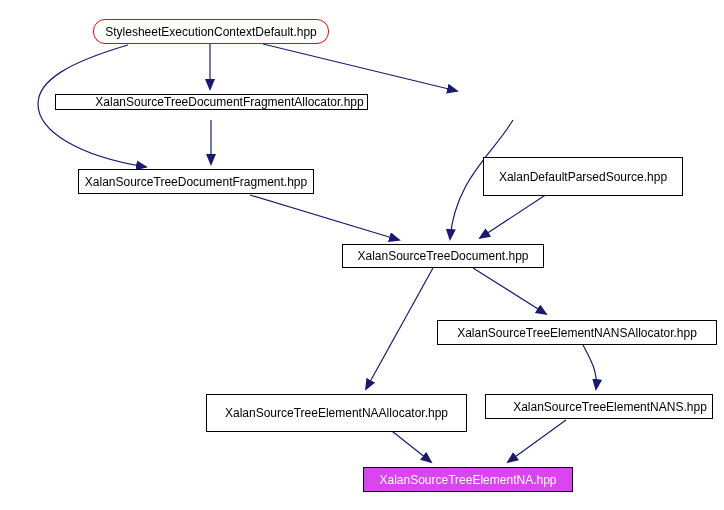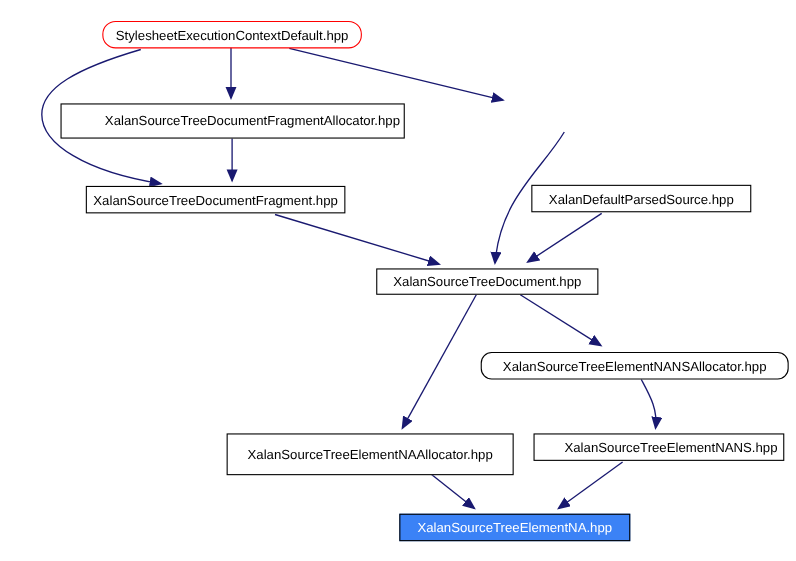--- a/index.html
+++ b/index.html
@@ -25,21 +25,21 @@
     color: #000000;
     display: flex;
     align-items: center;
     justify-content: center;
     font-size: 12px;
     line-height: 1;
     white-space: nowrap;
     cursor: pointer;
   }
   .node.highlighted { border-color: #ff0000; border-radius: 12px; }
-  .node.selected { background: #3b82f6; color: #ffffff; border-color: #000000; }
+  .node.selected { background: #d946ef; color: #ffffff; border-color: #000000; }
 </style>
 </head>
 <body>
 
 <div class="canvas">
 
   <svg class="edges-layer" width="724" height="510" viewBox="0 0 724 510" xmlns="http://www.w3.org/2000/svg">
     <defs>
       <marker id="arrow" markerUnits="userSpaceOnUse" markerWidth="14" markerHeight="11" refX="10" refY="5" orient="auto">
         <path d="M0,0 L12,5 L0,10 z" fill="#191970"></path>
@@ -56,30 +56,30 @@
       <path d="M 473 268 L 546 314" marker-end="url(#arrow)"></path>
       <path d="M 433 268 L 366 389" marker-end="url(#arrow)"></path>
       <path d="M 583 345 C 591 360, 598 372, 596 389" marker-end="url(#arrow)"></path>
       <path d="M 378 420 L 431 462" marker-end="url(#arrow)"></path>
       <path d="M 566 420 L 508 462" marker-end="url(#arrow)"></path>
     </g>
   </svg>
 
   <div class="node highlighted" style="left:93px; top:19px; width:236px; height:25px;">StylesheetExecutionContextDefault.hpp</div>
 
-  <div class="node" style="left:55px; top:94px; width:313px; height:32px;padding-left:36px;">XalanSourceTreeDocumentFragmentAllocator.hpp</div>
+  <div class="node" style="left:55px; top:94px; width:313px; height:16px;padding-left:36px;">XalanSourceTreeDocumentFragmentAllocator.hpp</div>
 
 
   <div class="node" style="left:78px; top:169px; width:236px; height:25px;">XalanSourceTreeDocumentFragment.hpp</div>
 
-  <div class="node" style="left:483px; top:168px; width:200px; height:25px;">XalanDefaultParsedSource.hpp</div>
+  <div class="node" style="left:483px; top:157px; width:200px; height:39px;">XalanDefaultParsedSource.hpp</div>
 
   <div class="node" style="left:342px; top:244px; width:202px; height:24px;">XalanSourceTreeDocument.hpp</div>
 
-  <div class="node" style="left:437px; top:320px; width:280px; height:25px;border-radius:10px;">XalanSourceTreeElementNANSAllocator.hpp</div>
+  <div class="node" style="left:437px; top:320px; width:280px; height:25px;">XalanSourceTreeElementNANSAllocator.hpp</div>
 
   <div class="node" style="left:206px; top:394px; width:261px; height:38px;">XalanSourceTreeElementNAAllocator.hpp</div>
 
   <div class="node" style="left:485px; top:394px; width:228px; height:25px;padding-left:22px;">XalanSourceTreeElementNANS.hpp</div>
 
   <div class="node selected" style="left:363px; top:467px; width:210px; height:25px;">XalanSourceTreeElementNA.hpp</div>
 
 </div>
 
 </body></html>

